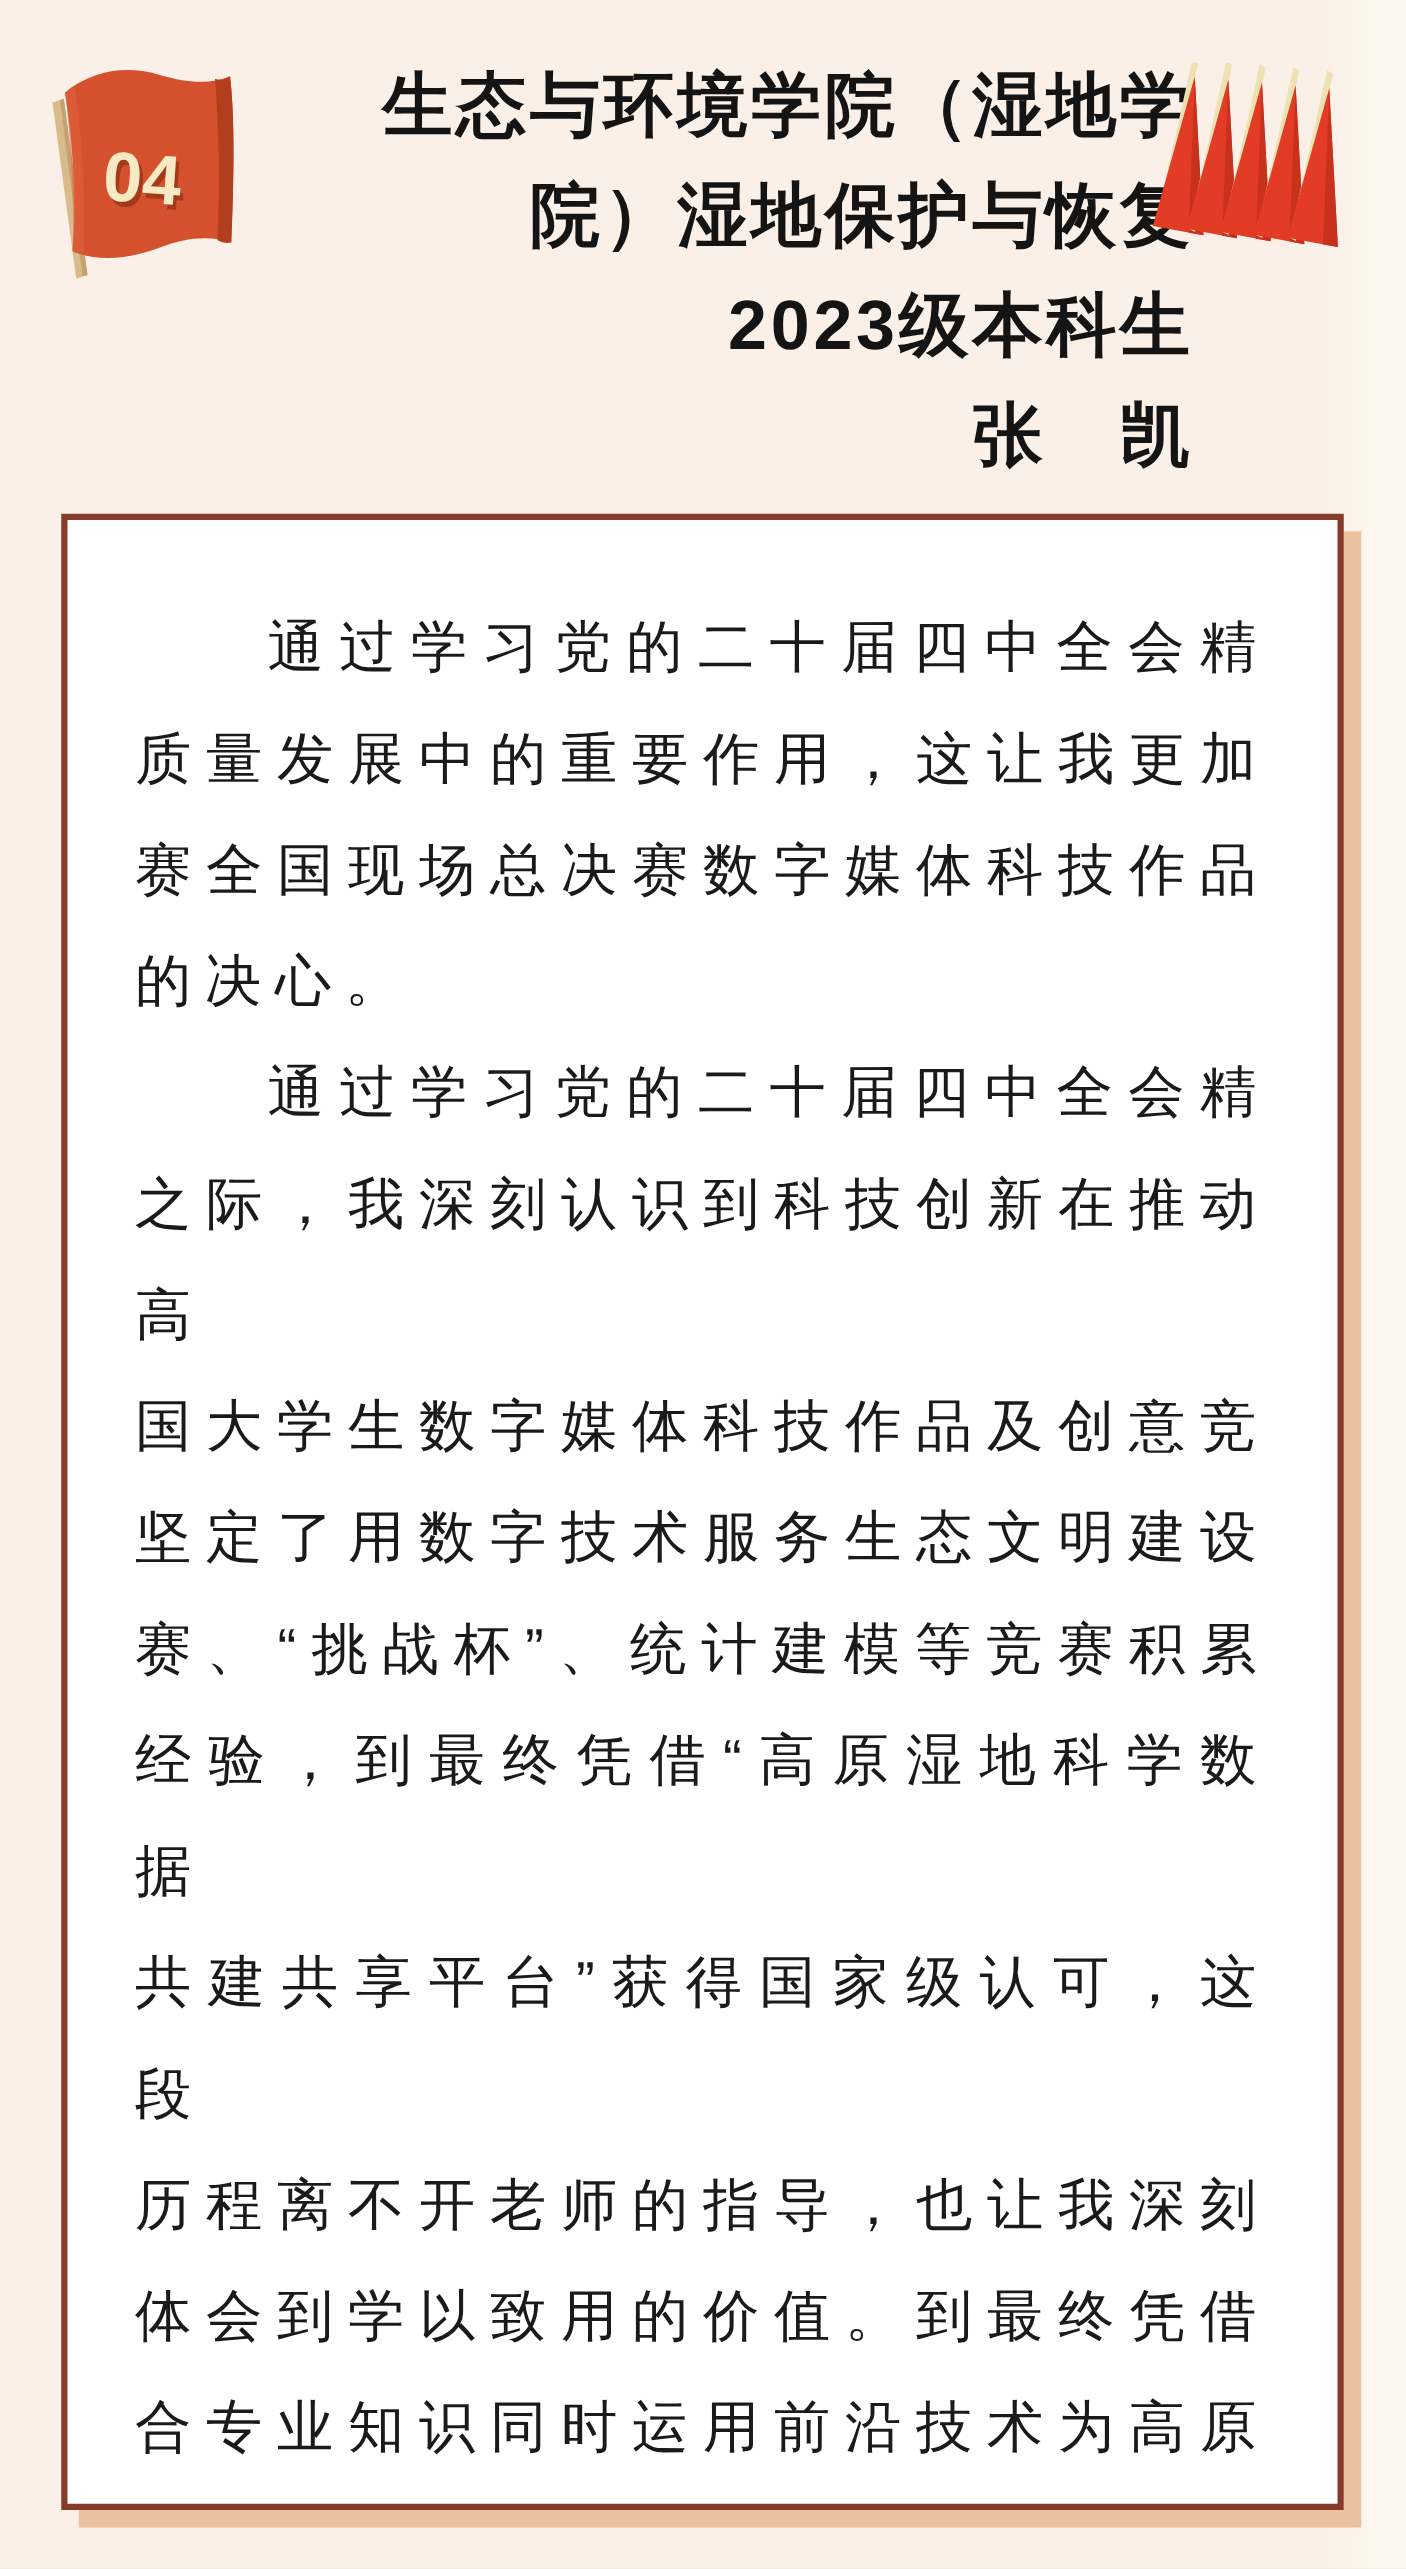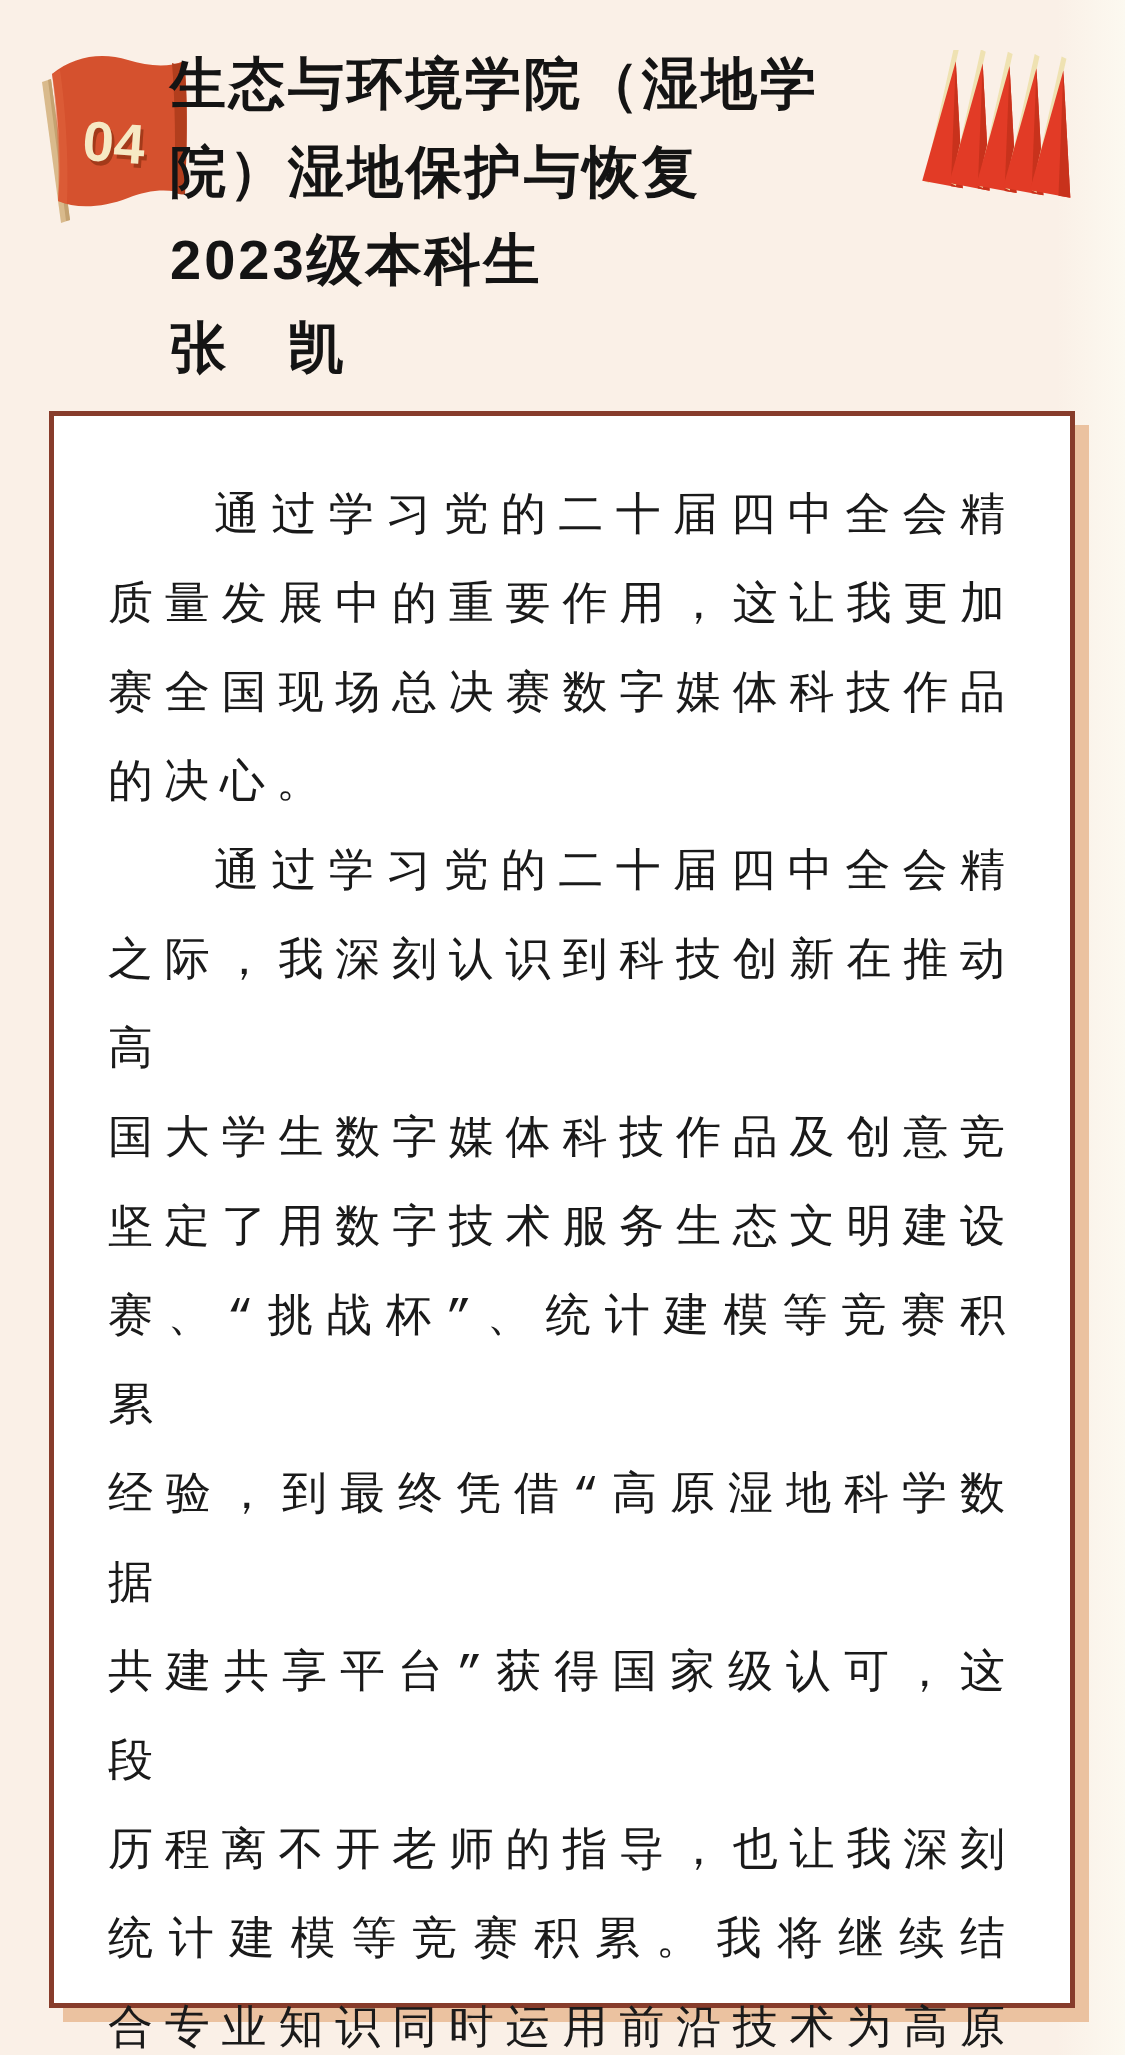--- a/index.html
+++ b/index.html
@@ -17,42 +17,42 @@
   .badge-flag{
     position:absolute; left:36px; top:46px;
     width:170px; height:180px;
   }
   .pennants{
     position:absolute; left:922px; top:50px;
     width:172px; height:158px;
   }
   .title{
     position:absolute; left:170px; top:40px; width:785px;
-    text-align:left;
+    text-align:right;
     font-size:56px; line-height:88px;
     font-weight:800; letter-spacing:3px;
     color:#141414;
   }
   .title .t-line{white-space:nowrap;}
   .badge-num{
     font-family:"Liberation Sans", sans-serif;
     font-weight:bold; font-size:56px;
   }
 
   
   .card{
     position:absolute; left:49px; top:411px;
     width:1026px; height:1597px;
     box-sizing:border-box;
     background:#FFFFFF;
     border:5px solid #873C2B;
     box-shadow:14px 14px 0 0 #EBC2A0;
     padding:57px 54px 0 54px;
   }
-  .para{margin:0;font-family:Liberation Mono, monospace;}
+  .para{margin:0;}
   .line{
     font-size:45px;
     line-height:89px;
     letter-spacing:11px;
     font-weight:500;
     color:#1A1A1A;
     text-align:justify;
     text-align-last:justify;
     text-justify:inter-character;
   }
@@ -133,19 +133,19 @@
     </div>
     <div class="para">
       <div class="line indent">通过学习党的二十届四中全会精</div>
       <div class="line">之际，我深刻认识到科技创新在推动高</div>
       <div class="line">国大学生数字媒体科技作品及创意竞</div>
       <div class="line">坚定了用数字技术服务生态文明建设</div>
       <div class="line">赛、“挑战杯”、统计建模等竞赛积累</div>
       <div class="line">经验，到最终凭借“高原湿地科学数据</div>
       <div class="line">共建共享平台”获得国家级认可，这段</div>
       <div class="line">历程离不开老师的指导，也让我深刻</div>
-      <div class="line">统计建模等竞赛积累。我将继续结</div>
+      <div class="line">体会到学以致用的价值。到最终凭借</div>
       <div class="line">合专业知识同时运用前沿技术为高原</div>
 
     </div>
   </section>
 
 </div>
 
 </body></html>

